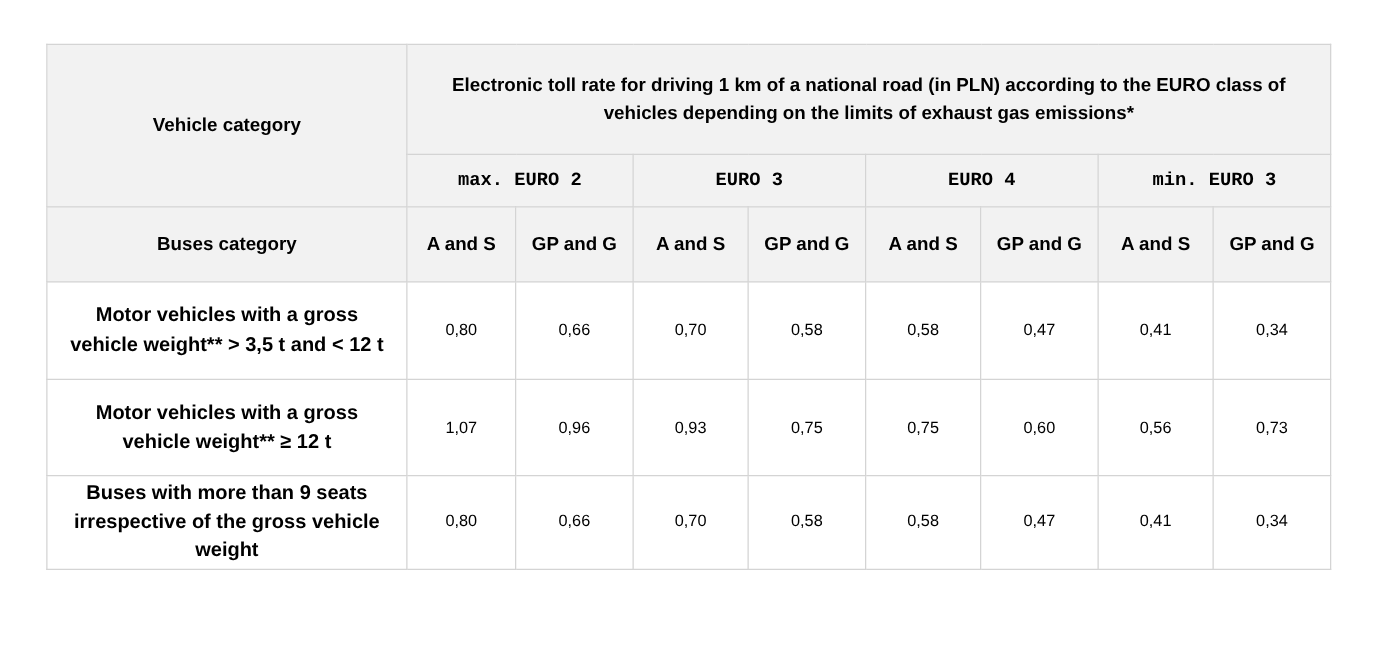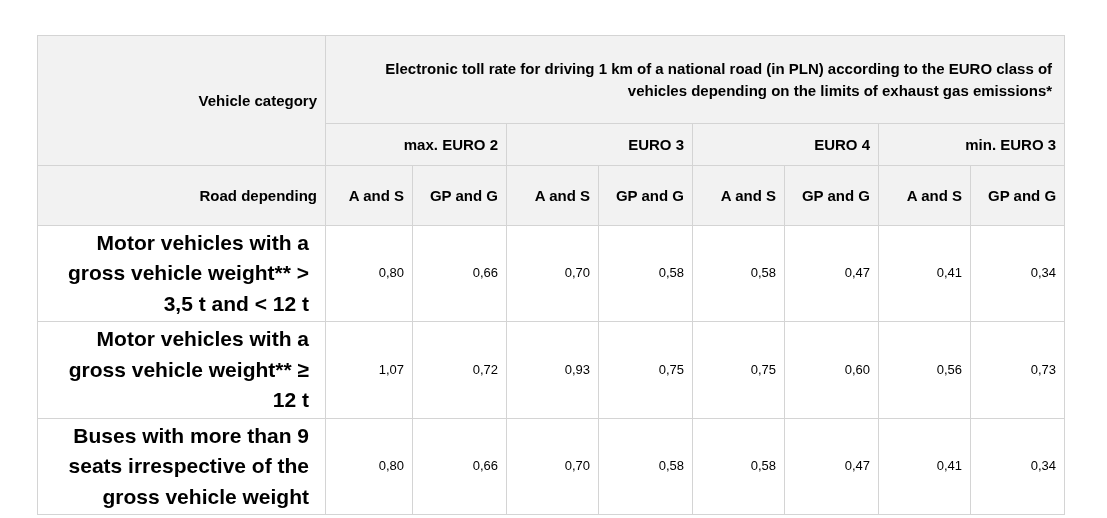--- a/index.html
+++ b/index.html
@@ -20,44 +20,44 @@
     position: absolute;
     left: 37px;
     top: 35px;
     width: 1024px;
     border-collapse: collapse;
     table-layout: fixed;
   }
   .toll-table th,
   .toll-table td {
     border: 1px solid var(--border, #d4d4d4);
-    text-align: right;
+    text-align: center;
     vertical-align: middle;
     padding: 2px 8px;
     line-height: 1.45;
   }
   .toll-table th {
     background: var(--header_bg, #f2f2f2);
     font-weight: bold;
     font-size: 15px;
   }
   .toll-table td.row-label {
     font-weight: bold;
-    font-size: 21px;
+    font-size: 16px;
     padding: 2px 16px;
     background: #ffffff;
   }
   .toll-table td.value-cell {
     font-weight: normal;
     font-size: 13px;
     background: #ffffff;
   }
   th.main-header { padding: 2px 12px; }
   tr.r-main   { height: 88px; }
-  tr.r-euro   { height: 42px; }
+  tr.r-euro   { height: 42px; font-family: Liberation Mono, monospace; }
   tr.r-road   { height: 60px; }
   tr.r-data1  { height: 78px; }
   tr.r-data2  { height: 77px; }
   tr.r-data3  { height: 67px; }
 </style>
 </head>
 <body>
 
 <div class="page">
   <table class="toll-table">
@@ -77,21 +77,21 @@
       <th rowspan="2">Vehicle category</th>
       <th colspan="8" class="main-header">Electronic toll rate for driving 1 km of a national road (in PLN) according to the EURO class of vehicles depending on the limits of exhaust gas emissions*</th>
     </tr>
     <tr class="r-euro">
       <th colspan="2">max. EURO 2</th>
       <th colspan="2">EURO 3</th>
       <th colspan="2">EURO 4</th>
       <th colspan="2">min. EURO 3</th>
     </tr>
     <tr class="r-road">
-      <th>Road depending</th>
+      <th>Buses category</th>
       <th>A and S</th>
       <th>GP and G</th>
       <th>A and S</th>
       <th>GP and G</th>
       <th>A and S</th>
       <th>GP and G</th>
       <th>A and S</th>
       <th>GP and G</th>
     </tr>
     <tr class="r-data1">
@@ -101,21 +101,21 @@
       <td class="value-cell">0,70</td>
       <td class="value-cell">0,58</td>
       <td class="value-cell">0,58</td>
       <td class="value-cell">0,47</td>
       <td class="value-cell">0,41</td>
       <td class="value-cell">0,34</td>
     </tr>
     <tr class="r-data2">
       <td class="row-label">Motor vehicles with a gross vehicle weight** ≥ 12 t</td>
       <td class="value-cell">1,07</td>
-      <td class="value-cell">0,72</td>
+      <td class="value-cell">0,96</td>
       <td class="value-cell">0,93</td>
       <td class="value-cell">0,75</td>
       <td class="value-cell">0,75</td>
       <td class="value-cell">0,60</td>
       <td class="value-cell">0,56</td>
       <td class="value-cell">0,73</td>
     </tr>
     <tr class="r-data3">
       <td class="row-label">Buses with more than 9 seats irrespective of the gross vehicle weight</td>
       <td class="value-cell">0,80</td>

